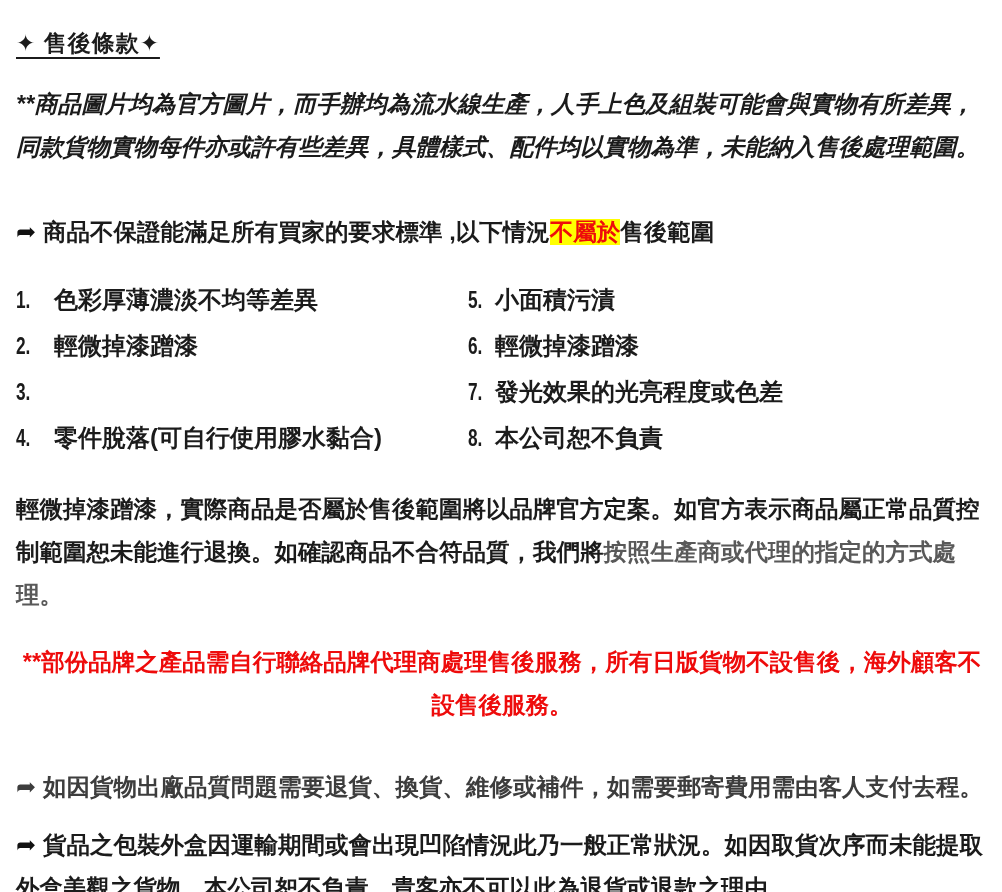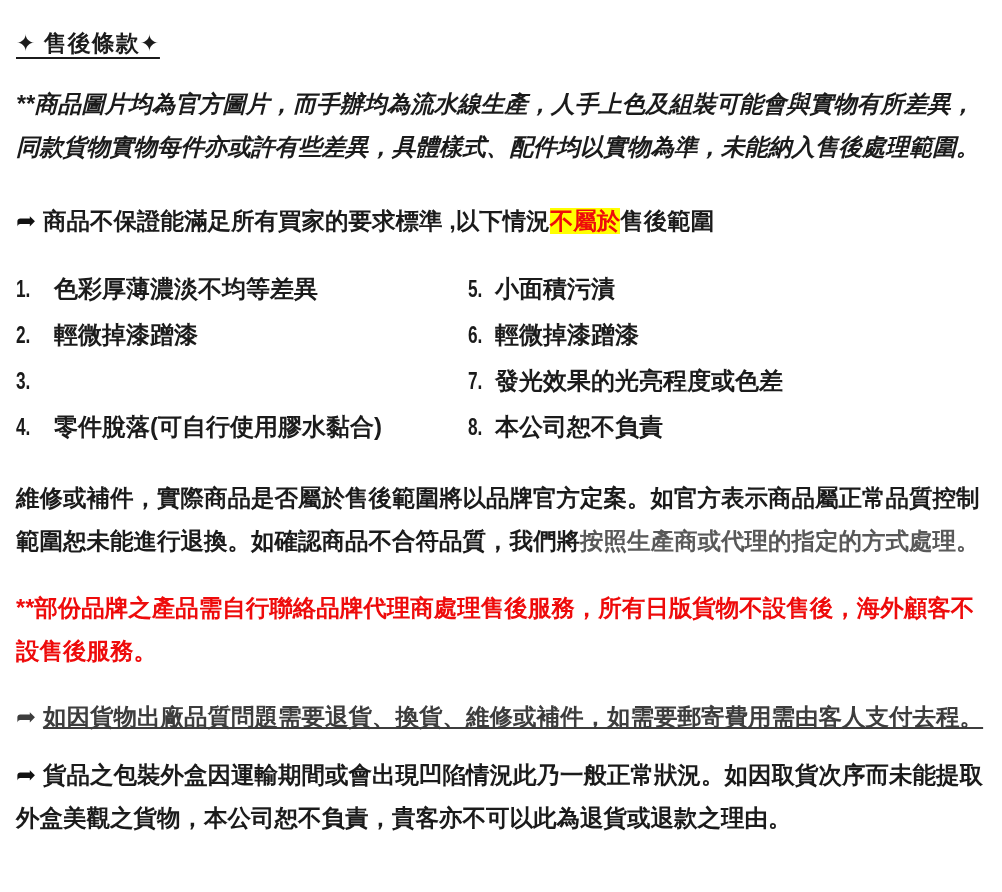--- a/index.html
+++ b/index.html
@@ -27,39 +27,39 @@
     .para { font-size: 23.5px; line-height: 43px; }
     .intro { margin-top: 24px; font-style: italic; }
 
     .arrow {
       display: inline-block;
       margin-right: 7px;
       font-size: 24px;
       color: #111111;
     }
 
-    .notice { margin-top: 36px; font-size: 23.5px; line-height: 32px; }
+    .notice { margin-top: 47px; font-size: 23.5px; line-height: 32px; }
     .hl { background: #ffff00; color: #ee0b0b; }
 
     .list { display: flex; margin-top: 38px; }
     .col { display: flex; flex-direction: column; row-gap: 18px; }
     .col-left { width: 452px; }
     .col-right { flex: 1; }
     .item { display: flex; font-size: 24px; line-height: 28px; }
     .num { display: inline-block; transform: scaleX(0.72); transform-origin: 0 50%; }
     .col-left .num { width: 38px; flex: 0 0 38px; }
     .col-right .num { width: 27px; flex: 0 0 27px; }
 
     .policy { margin-top: 36px; }
     .gray-strong { color: #595959; }
     .red { color: #ee0b0b; }
-    .rednote { margin-top: 16px; }
+    .rednote { margin-top: 16px; text-align: center; }
 
     .bullet { margin-top: 20px; font-size: 23.5px; line-height: 43px; }
-    .bullet.single { line-height: 32px; margin-top: 28px; text-decoration: underline; }
+    .bullet.single { line-height: 32px; margin-top: 44px; }
     .tone-gray { color: #3d3d3d; }
     .tone-gray .arrow { color: #3d3d3d; }
   </style>
 </head>
 <body>
 
 <div class="page">
 
   <div class="doc-title">✦ 售後條款✦</div>
 
@@ -100,21 +100,21 @@
         <span class="num">7.</span>
         <span>發光效果的光亮程度或色差</span>
       </div>
       <div class="item">
         <span class="num">8.</span>
         <span>本公司恕不負責</span>
       </div>
     </div>
   </div>
 
-  <p class="para policy"><span>維修或補件，實際商品是否屬於售後範圍將以品牌官方定案。如官方表示商品屬正常品質控制範圍恕未能進行退換。如確認商品不合符品質，我們將</span><span class="gray-strong">按照生產商或代理的指定的方式處理。</span></p>
+  <p class="para policy"><span>輕微掉漆蹭漆，實際商品是否屬於售後範圍將以品牌官方定案。如官方表示商品屬正常品質控制範圍恕未能進行退換。如確認商品不合符品質，我們將</span><span class="gray-strong">按照生產商或代理的指定的方式處理。</span></p>
 
   <p class="para red rednote">**部份品牌之產品需自行聯絡品牌代理商處理售後服務，所有日版貨物不設售後，海外顧客不設售後服務。</p>
 
   <div class="bullet single tone-gray">
     <span class="arrow">➦</span><span>如因貨物出廠品質問題需要退貨、換貨、維修或補件，如需要郵寄費用需由客人支付去程。</span>
   </div>
 
   <div class="bullet">
     <span class="arrow">➦</span><span>貨品之包裝外盒因運輸期間或會出現凹陷情況此乃一般正常狀況。如因取貨次序而未能提取外盒美觀之貨物，本公司恕不負責，貴客亦不可以此為退貨或退款之理由。</span>
   </div>

